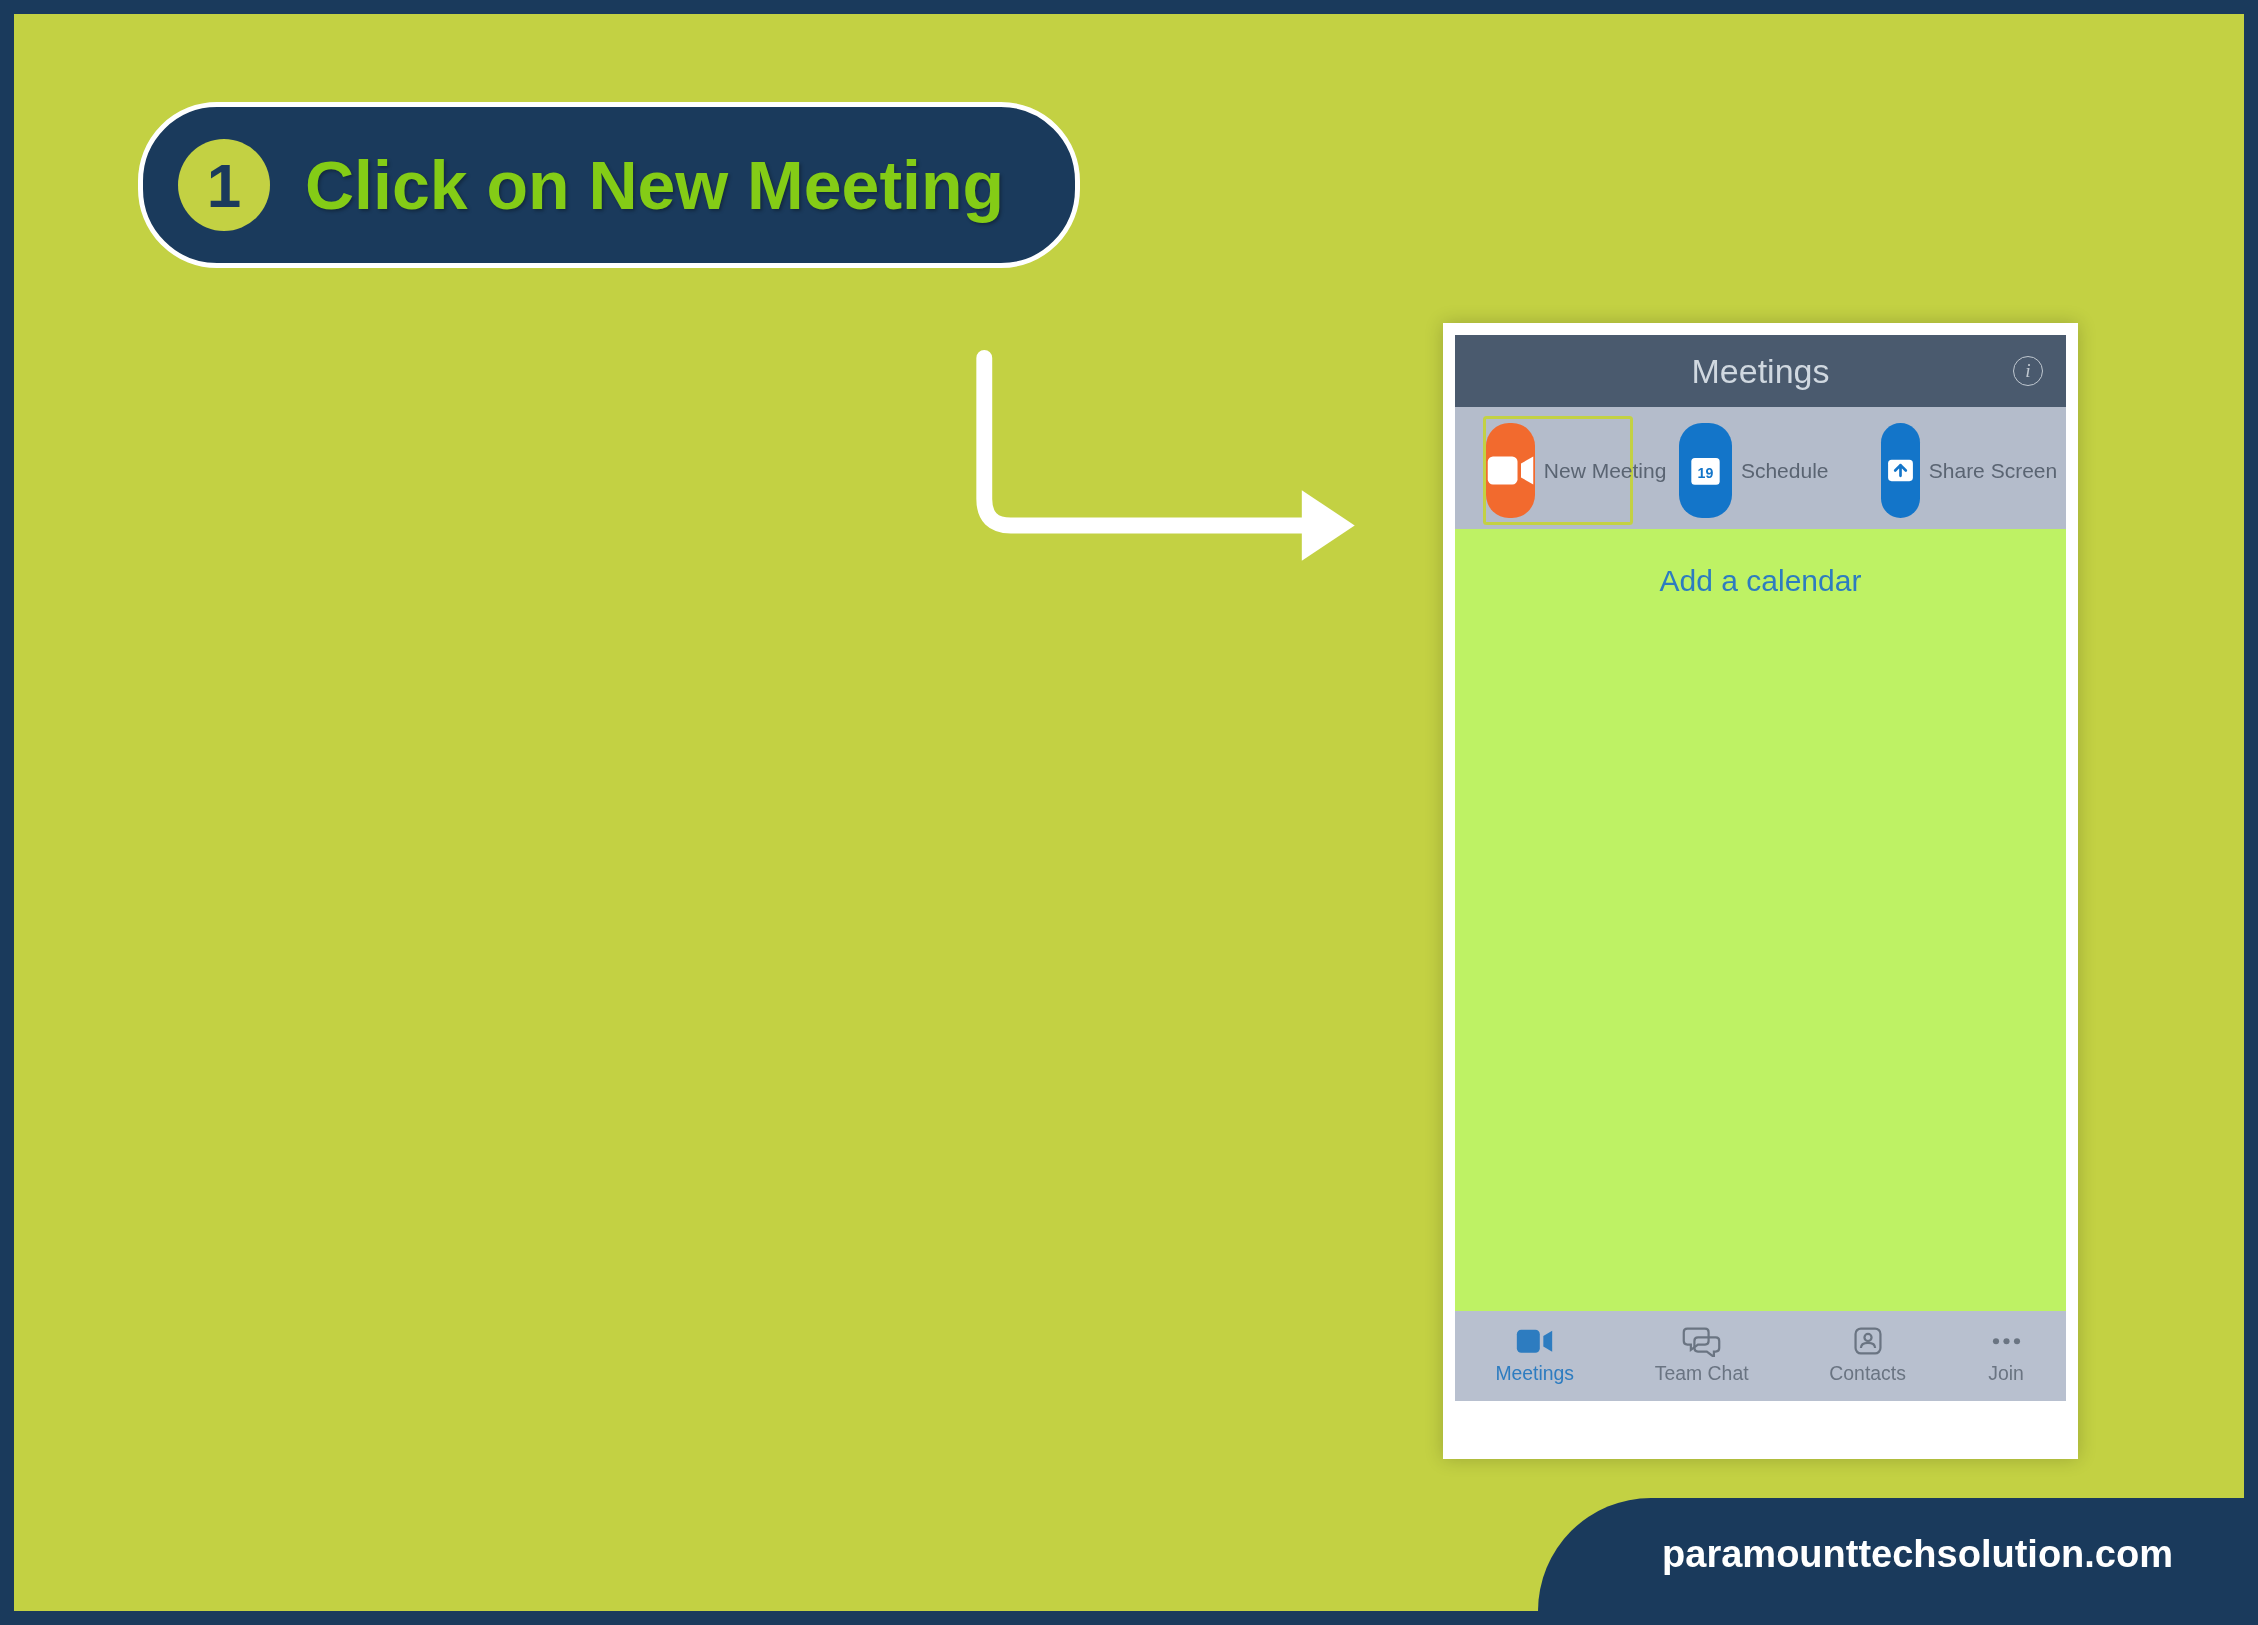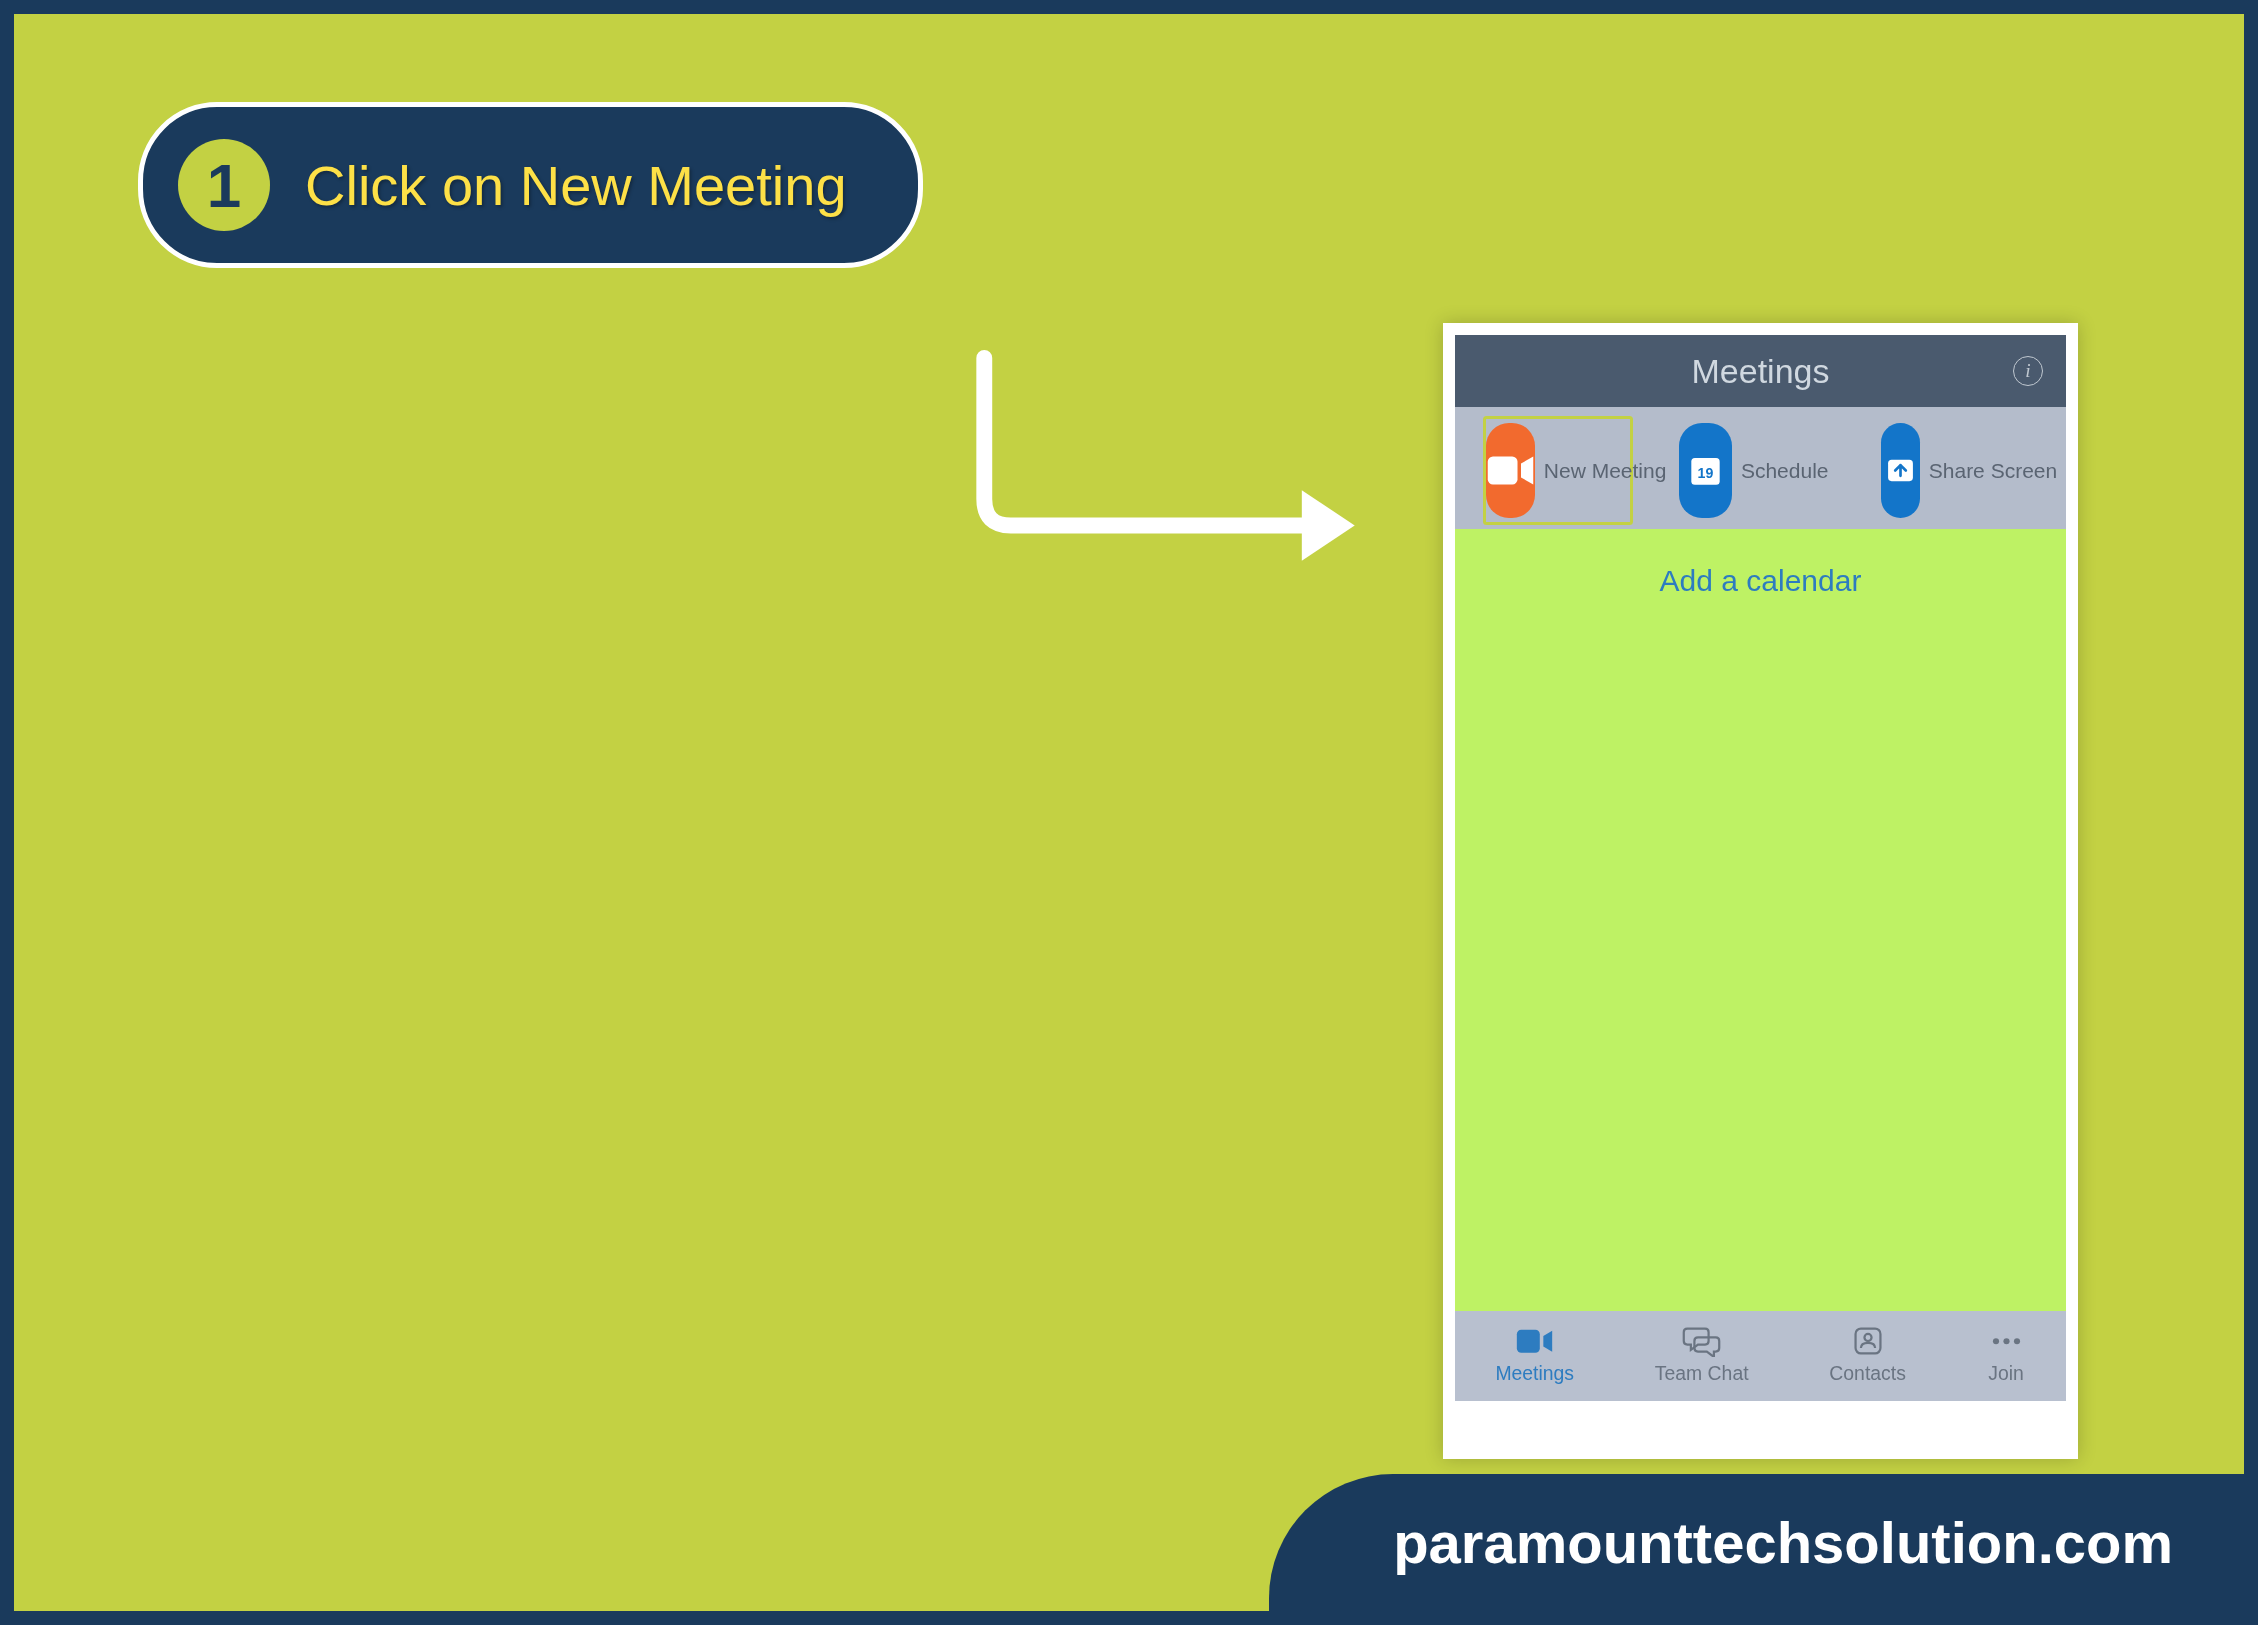--- a/index.html
+++ b/index.html
@@ -35,23 +35,23 @@
       display: flex;
       align-items: center;
       justify-content: center;
     }
     .step-number {
       color: #1a3a5c;
       font-size: 62px;
       font-weight: bold;
     }
     .step-title {
-      color: #fde047;
-      font-size: 56px;
-      font-weight: normal;
+      color: #84cc16;
+      font-size: 68px;
+      font-weight: bold;
       text-shadow: 1.8px 1.8px 3.5px rgba(0,0,0,0.3);
     }
     .arrow-svg {
       position: absolute;
       top: 326px;
       left: 935px;
       width: 441px;
       height: 221px;
     }
     .phone-mockup {
@@ -174,21 +174,21 @@
     }
     .nav-label-active {
       color: #2d7cc0;
     }
     .footer-banner {
       position: absolute;
       bottom: 0;
       right: 0;
       background: #1a3a5c;
       color: #ffffff;
-      font-size: 58px;
+      font-size: 38px;
       font-weight: bold;
       padding: 35px 71px 35px 124px;
       border-top-left-radius: 124px;
     }
   </style>
 </head>
 <body>
 
 <div class="step-callout">
   <div class="step-number-circle">

